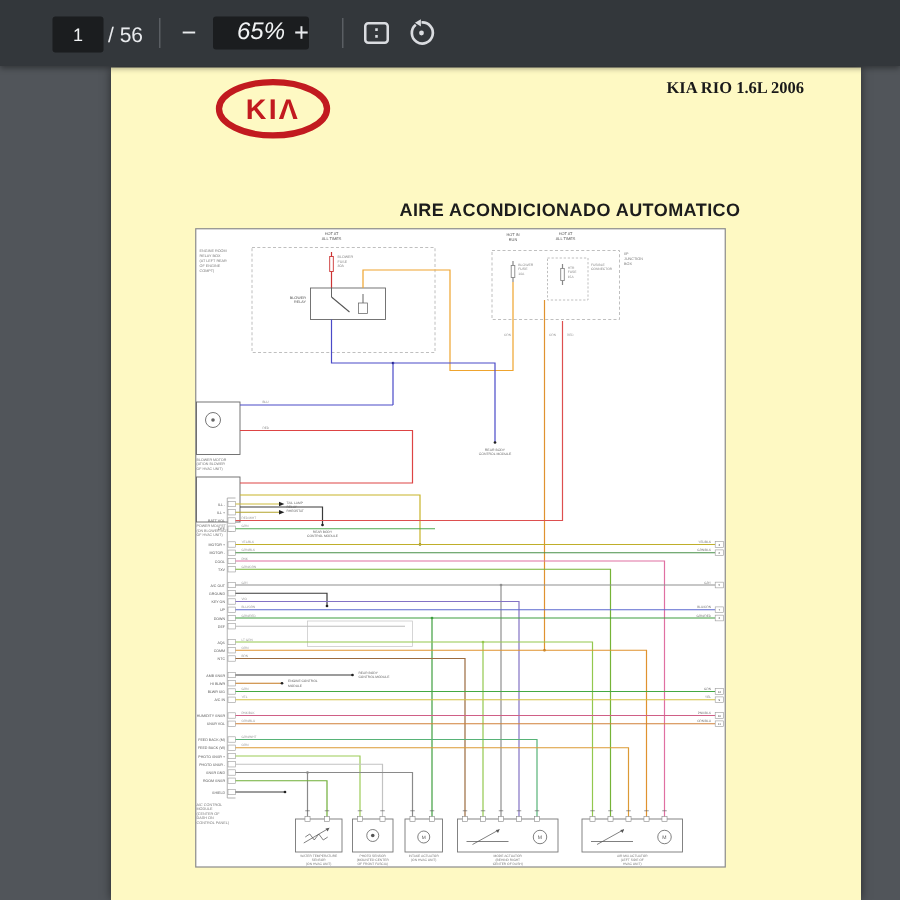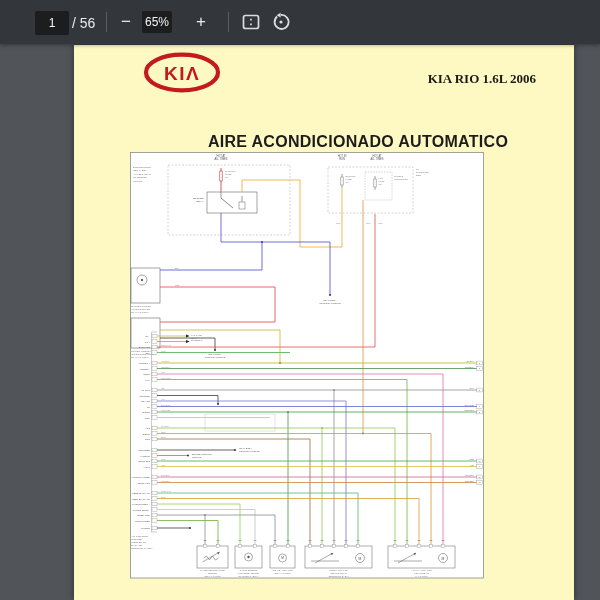--- a/index.html
+++ b/index.html
@@ -6,32 +6,32 @@
     background:#51555a;font-family:"Liberation Sans",sans-serif;}
   .toolbar{position:absolute;left:0;top:0;width:600px;height:44px;background:#33373b;
     box-shadow:0 1px 4px rgba(0,0,0,.4);z-index:10;}
   .pagebox{position:absolute;left:35px;top:11px;width:30px;height:22px;background:#1b1d1f;
     border:none;border-radius:2px;color:#f1f3f4;text-align:center;font-size:12px;
     font-family:"Liberation Sans",sans-serif;}
   .pagecount{position:absolute;left:72px;top:15px;color:#e8eaed;font-size:14px;}
   .sep{position:absolute;top:12px;width:1px;height:20px;background:#5a5e63;}
   .tbtn{position:absolute;top:8px;width:26px;height:28px;background:transparent;border:none;
     color:#e8eaed;font-size:17px;line-height:26px;text-align:center;padding:0;cursor:pointer;}
-  .zoombox{position:absolute;left:142px;top:11px;width:30px;height:22px;background:#1b1d1f;
-    border-radius:2px;color:#f1f3f4;font-size:12px;line-height:22px;text-align:center;}
+  .zoombox{position:absolute;left:142px;top:11px;width:64px;height:22px;background:#1b1d1f;
+    border-radius:2px;color:#f1f3f4;font-size:16px;line-height:22px;text-align:center;font-style:italic;}
   .iconbtn{position:absolute;top:12px;width:20px;height:20px;background:transparent;border:none;
     padding:0;cursor:pointer;}
   .canvas{position:absolute;left:0;top:44px;width:600px;height:556px;}
   .page{position:absolute;left:74px;top:1px;width:500px;height:555px;background:#fef9c3;
     box-shadow:0 0 6px rgba(0,0,0,.5);}
   .logo{position:absolute;left:69px;top:7px;width:78px;height:41px;}
-  .hdr{position:absolute;right:38px;top:26px;font-family:"Liberation Serif",serif;
-    font-weight:bold;font-size:13px;color:#1a1a1a;white-space:nowrap;}
-  .dtitle{position:absolute;left:284px;top:88px;transform:translateX(-50%);
-    font-weight:bold;font-size:16px;letter-spacing:.3px;color:#1c1c1c;white-space:nowrap;}
+  .hdr{position:absolute;right:38px;top:8px;font-family:"Liberation Serif",serif;
+    font-weight:bold;font-size:11px;color:#1a1a1a;white-space:nowrap;}
+  .dtitle{position:absolute;left:306px;top:88px;transform:translateX(-50%);
+    font-weight:bold;font-size:12px;letter-spacing:.3px;color:#1c1c1c;white-space:nowrap;}
   .diag{position:absolute;left:56px;top:107px;}
   svg text{font-family:"Liberation Sans",sans-serif;}
 </style>
 </head>
 <body>
 
 <div class="toolbar">
   <input class="pagebox" readonly="" value="1" style="">
   <span class="pagecount">/ 56</span>
   <div class="sep" style="left:106px"></div>

